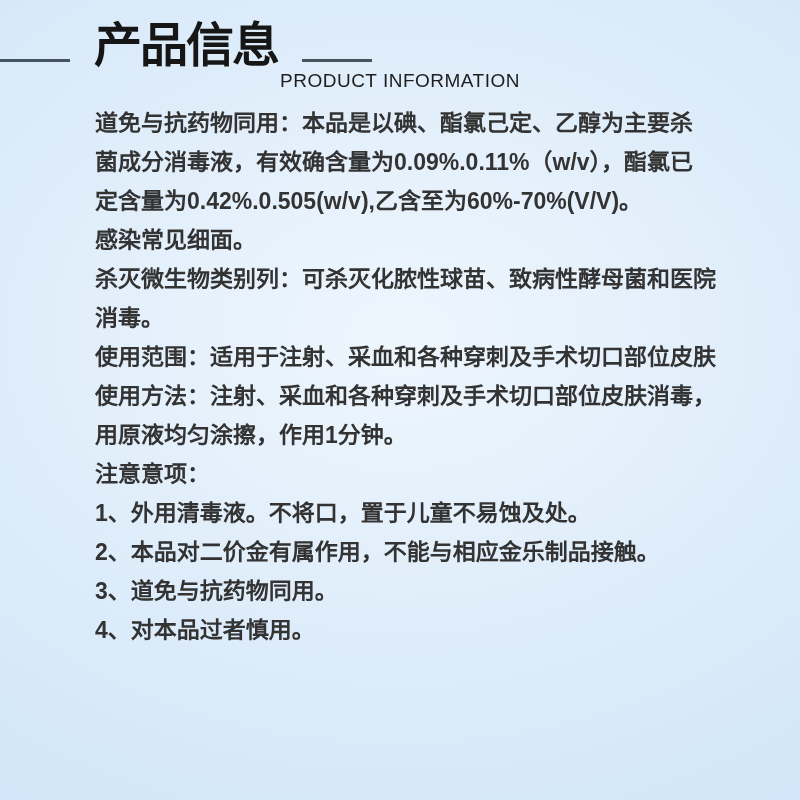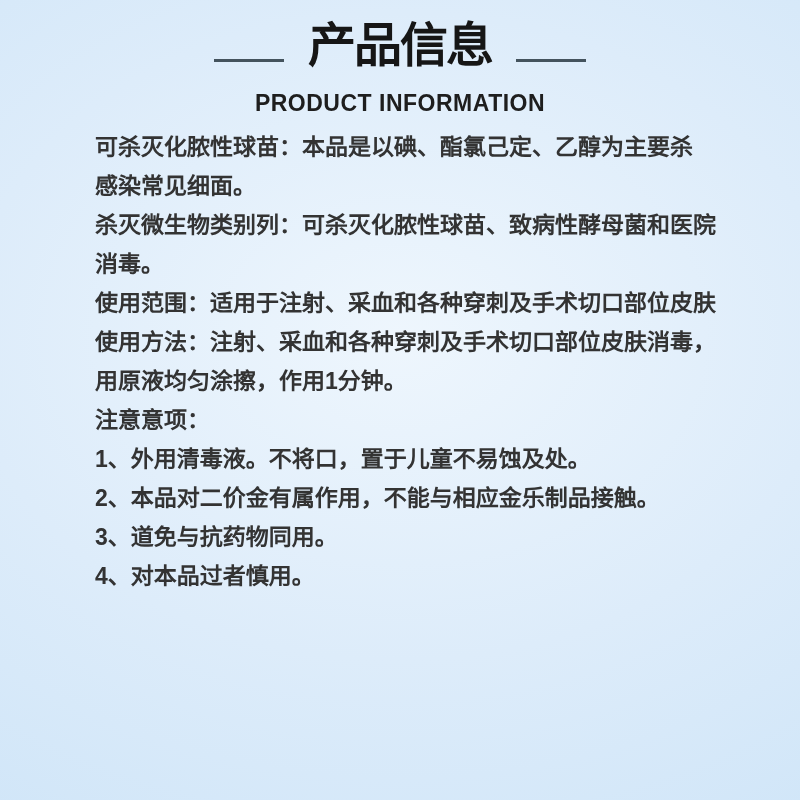--- a/index.html
+++ b/index.html
@@ -11,45 +11,44 @@
     background: radial-gradient(120% 90% at 50% 42%,
       var(--bg_center, #eef6fd) 0%,
       var(--bg_mid, #ddecfa) 45%,
       var(--bg_edge, #c9e2f7) 100%);
   }
   .page { width: 800px; height: 800px; position: relative; }
 
   .header { padding-top: 22px; text-align: center; }
   .title-row {
     display: flex;
-    justify-content: center;
     align-items: center;
     gap: 24px;
     height: 48px;
   }
   .h-line {
     width: 70px;
     height: 3px;
     background: var(--divider, #44535d);
     position: relative;
     top: 14px;
   }
   .title {
     margin: 0;
     font-size: 48px;
     line-height: 1;
     font-weight: 700;
     letter-spacing: -2px;
     color: var(--title_text, #161616);
   }
   .subtitle {
-    margin-top: 21px;
-    font-size: 23px;
+    margin-top: 1px;
+    font-size: 19px;
     line-height: 1.1;
-    font-weight: 700;
+    font-weight: 400;
     letter-spacing: 0.5px;
     color: var(--subtitle_text, #1e1e1e);
   }
 
   .body-text {
     margin: 12px 0 0 95px;
     width: 640px;
     font-size: 23px;
     line-height: 39px;
     font-weight: 600;
@@ -64,21 +63,23 @@
   <header class="header">
     <div class="title-row">
       <span class="h-line"></span>
       <h1 class="title">产品信息</h1>
       <span class="h-line"></span>
     </div>
     <div class="subtitle">PRODUCT INFORMATION</div>
   </header>
 
   <main class="body-text">
-      <div class="body-line">可杀灭化脓性球苗：本品是以碘、酯氯己定、乙醇为主要杀</div>
+      <div class="body-line">道免与抗药物同用：本品是以碘、酯氯己定、乙醇为主要杀</div>
+      <div class="body-line">菌成分消毒液，有效确含量为0.09%.0.11%（w/v），酯氯已</div>
+      <div class="body-line">定含量为0.42%.0.505(w/v),乙含至为60%-70%(V/V)。</div>
       <div class="body-line">感染常见细面。</div>
       <div class="body-line">杀灭微生物类别列：可杀灭化脓性球苗、致病性酵母菌和医院</div>
       <div class="body-line">消毒。</div>
       <div class="body-line">使用范围：适用于注射、采血和各种穿刺及手术切口部位皮肤</div>
       <div class="body-line">使用方法：注射、采血和各种穿刺及手术切口部位皮肤消毒，</div>
       <div class="body-line">用原液均匀涂擦，作用1分钟。</div>
       <div class="body-line">注意意项：</div>
       <div class="body-line">1、外用清毒液。不将口，置于儿童不易蚀及处。</div>
       <div class="body-line">2、本品对二价金有属作用，不能与相应金乐制品接触。</div>
       <div class="body-line">3、道免与抗药物同用。</div>

